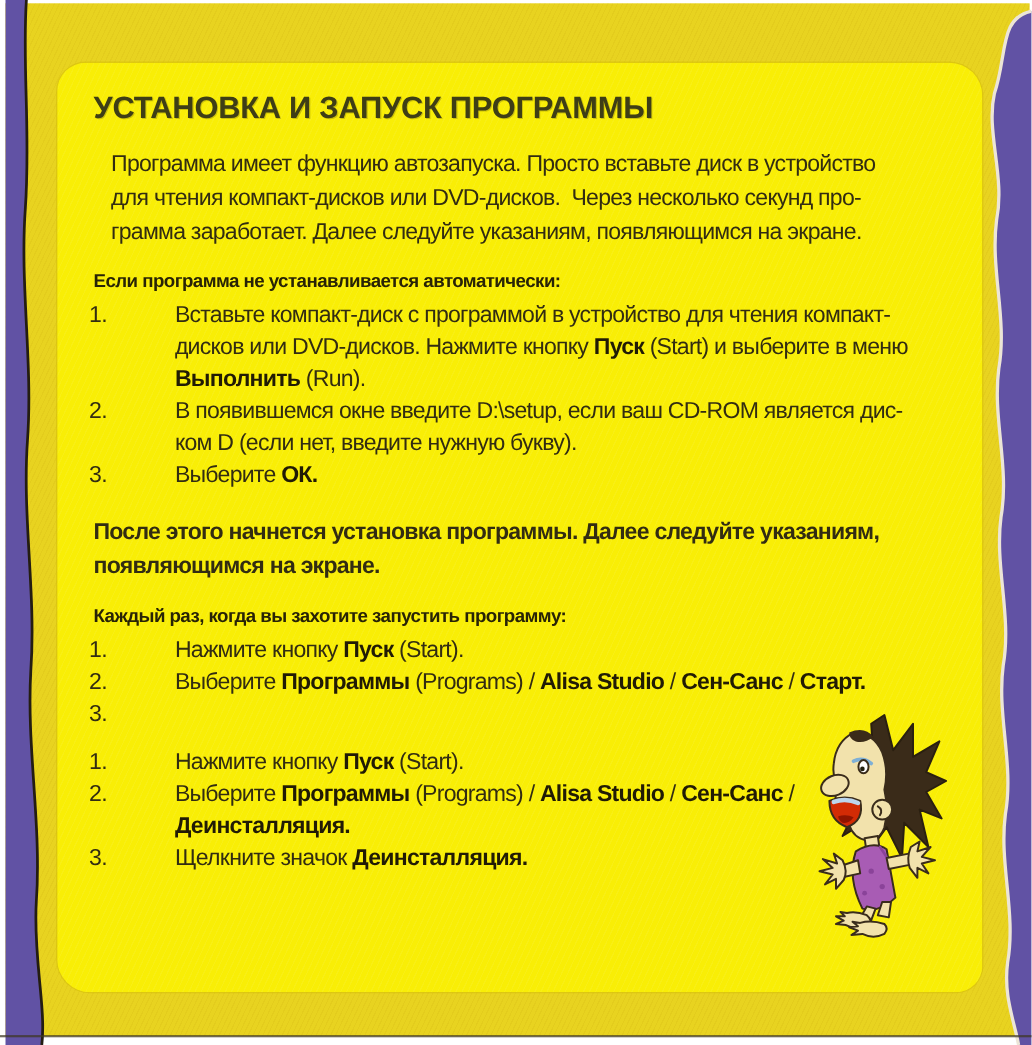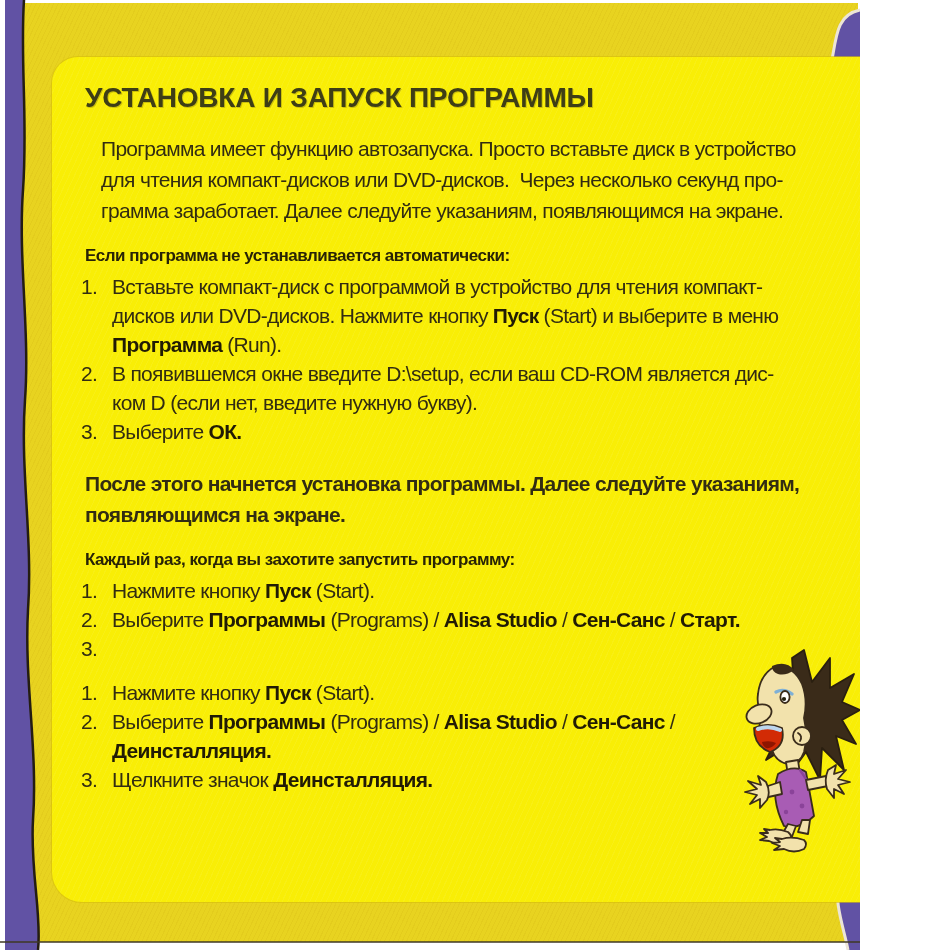--- a/index.html
+++ b/index.html
@@ -1,17 +1,17 @@
 <!DOCTYPE html>
 <html><head>
 <meta charset="utf-8">
 <style>
   html,body{margin:0;padding:0;background:#ffffff;}
   .page{
-    position:relative;width:860px;height:950px;overflow:hidden;
+    position:relative;width:938px;height:950px;overflow:hidden;
     background:#ffffff;
     font-family:"Liberation Sans", sans-serif;
   }
   .backdrop{
     position:absolute;left:5px;top:3px;right:2px;bottom:8px;
     background:#e8d320;
     background-image:repeating-linear-gradient(115deg, rgba(186,146,0,0.10) 0 1px, rgba(0,0,0,0) 1px 4px);
   }
   .bottom-line{
     position:absolute;left:0;right:0;bottom:7px;height:2px;
@@ -39,21 +39,21 @@
   .para{white-space:pre;line-height:31px;margin:0 0 12px 16px;}
   .after{margin:22px 0 6px 0;font-weight:bold;}
   .section{margin-top:15px;}
   .shead{
     font-size:17px;font-weight:bold;color:#282306;
     line-height:30px;margin:0 0 1px 0;letter-spacing:-0.5px;
     white-space:pre;
   }
   .item{display:flex;line-height:29px;margin-left:-4px;}
   .num{width:31px;flex:none;}
-  .itext{white-space:pre;}
+  .itext{white-space:pre;margin-left:47px;}
   .itext b{color:#211b05;}
   .mascot{position:absolute;left:742px;top:648px;}
 </style>
 </head>
 <body>
 
 <div class="page">
 
   <div class="backdrop"></div>
 
@@ -75,21 +75,21 @@
       <div class="para">Программа имеет функцию автозапуска. Просто вставьте диск в устройство
 для чтения компакт-дисков или DVD-дисков.  Через несколько секунд про-
 грамма заработает. Далее следуйте указаниям, появляющимся на экране.</div>
 
       <div class="section">
         <div class="shead">Если программа не устанавливается автоматически:</div>
         <div class="item">
           <span class="num">1.</span>
           <div class="itext"><span>Вставьте компакт-диск с программой в устройство для чтения компакт-
 дисков или DVD-дисков. Нажмите кнопку </span><b>Пуск</b><span> (Start) и выберите в меню
-</span><b>Программа</b><span> (Run).</span></div>
+</span><b>Выполнить</b><span> (Run).</span></div>
         </div>
         <div class="item">
           <span class="num">2.</span>
           <div class="itext"><span>В появившемся окне введите D:\setup, если ваш CD-ROM является дис-
 ком D (если нет, введите нужную букву).</span></div>
         </div>
         <div class="item">
           <span class="num">3.</span>
           <div class="itext"><span>Выберите </span><b>ОК.</b></div>
         </div>

